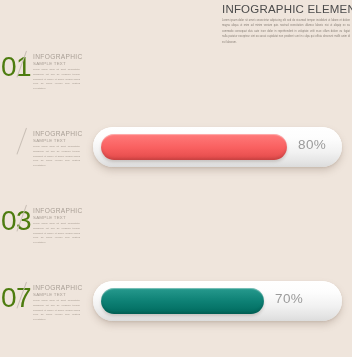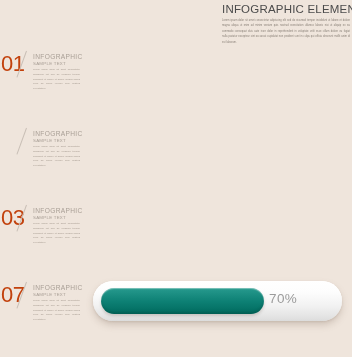--- a/index.html
+++ b/index.html
@@ -49,23 +49,23 @@
   }
   .row {
     position: relative;
     height: 77px;
   }
 
   .row-number {
     position: absolute;
     left: 1px;
     top: 6px;
-    font-size: 22px;
+    font-size: 28px;
     font-weight: 400;
-    color: #c2410c;
+    color: #4d7c0f;
     letter-spacing: -0.5px;
     line-height: 1;
   }
 
   .row-slash {
     position: absolute;
     left: 26px;
     top: 4px;
     width: 1px;
     height: 28px;
@@ -163,20 +163,24 @@
     </div>
   </div>
 
   <div class="row">
     <div class="row-slash"></div>
     <div class="row-label">
       <div class="label-title">INFOGRAPHIC</div>
       <div class="label-sub">SAMPLE TEXT</div>
       <div class="label-body">Lorem ipsum dolor sit amet consectetur adipiscing elit sed do eiusmod tempor incididunt ut labore et dolore magna aliqua enim ad minim veniam quis nostrud exercitation.</div>
     </div>
+    <div class="track">
+      <div class="fill" style="width: 186px; background: linear-gradient(rgb(255, 122, 122) 0%, rgb(249, 96, 96) 52%, rgb(227, 74, 74) 100%);"></div>
+      <div class="pct" style="left: 205px;">80%</div>
+    </div>
   </div>
 
   <div class="row">
     <div class="row-number">03</div>
     <div class="row-slash"></div>
     <div class="row-label">
       <div class="label-title">INFOGRAPHIC</div>
       <div class="label-sub">SAMPLE TEXT</div>
       <div class="label-body">Lorem ipsum dolor sit amet consectetur adipiscing elit sed do eiusmod tempor incididunt ut labore et dolore magna aliqua enim ad minim veniam quis nostrud exercitation.</div>
     </div>
@@ -185,17 +189,17 @@
   <div class="row">
     <div class="row-number">07</div>
     <div class="row-slash"></div>
     <div class="row-label">
       <div class="label-title">INFOGRAPHIC</div>
       <div class="label-sub">SAMPLE TEXT</div>
       <div class="label-body">Lorem ipsum dolor sit amet consectetur adipiscing elit sed do eiusmod tempor incididunt ut labore et dolore magna aliqua enim ad minim veniam quis nostrud exercitation.</div>
     </div>
     <div class="track">
       <div class="fill" style="width: 163px; background: linear-gradient(rgb(39, 154, 142) 0%, rgb(13, 128, 116) 52%, rgb(0, 106, 94) 100%);"></div>
-      <div class="pct" style="left: 176px;">70%</div>
+      <div class="pct" style="left: 182px;">70%</div>
     </div>
   </div>
 
 </div>
 
 </body></html>

